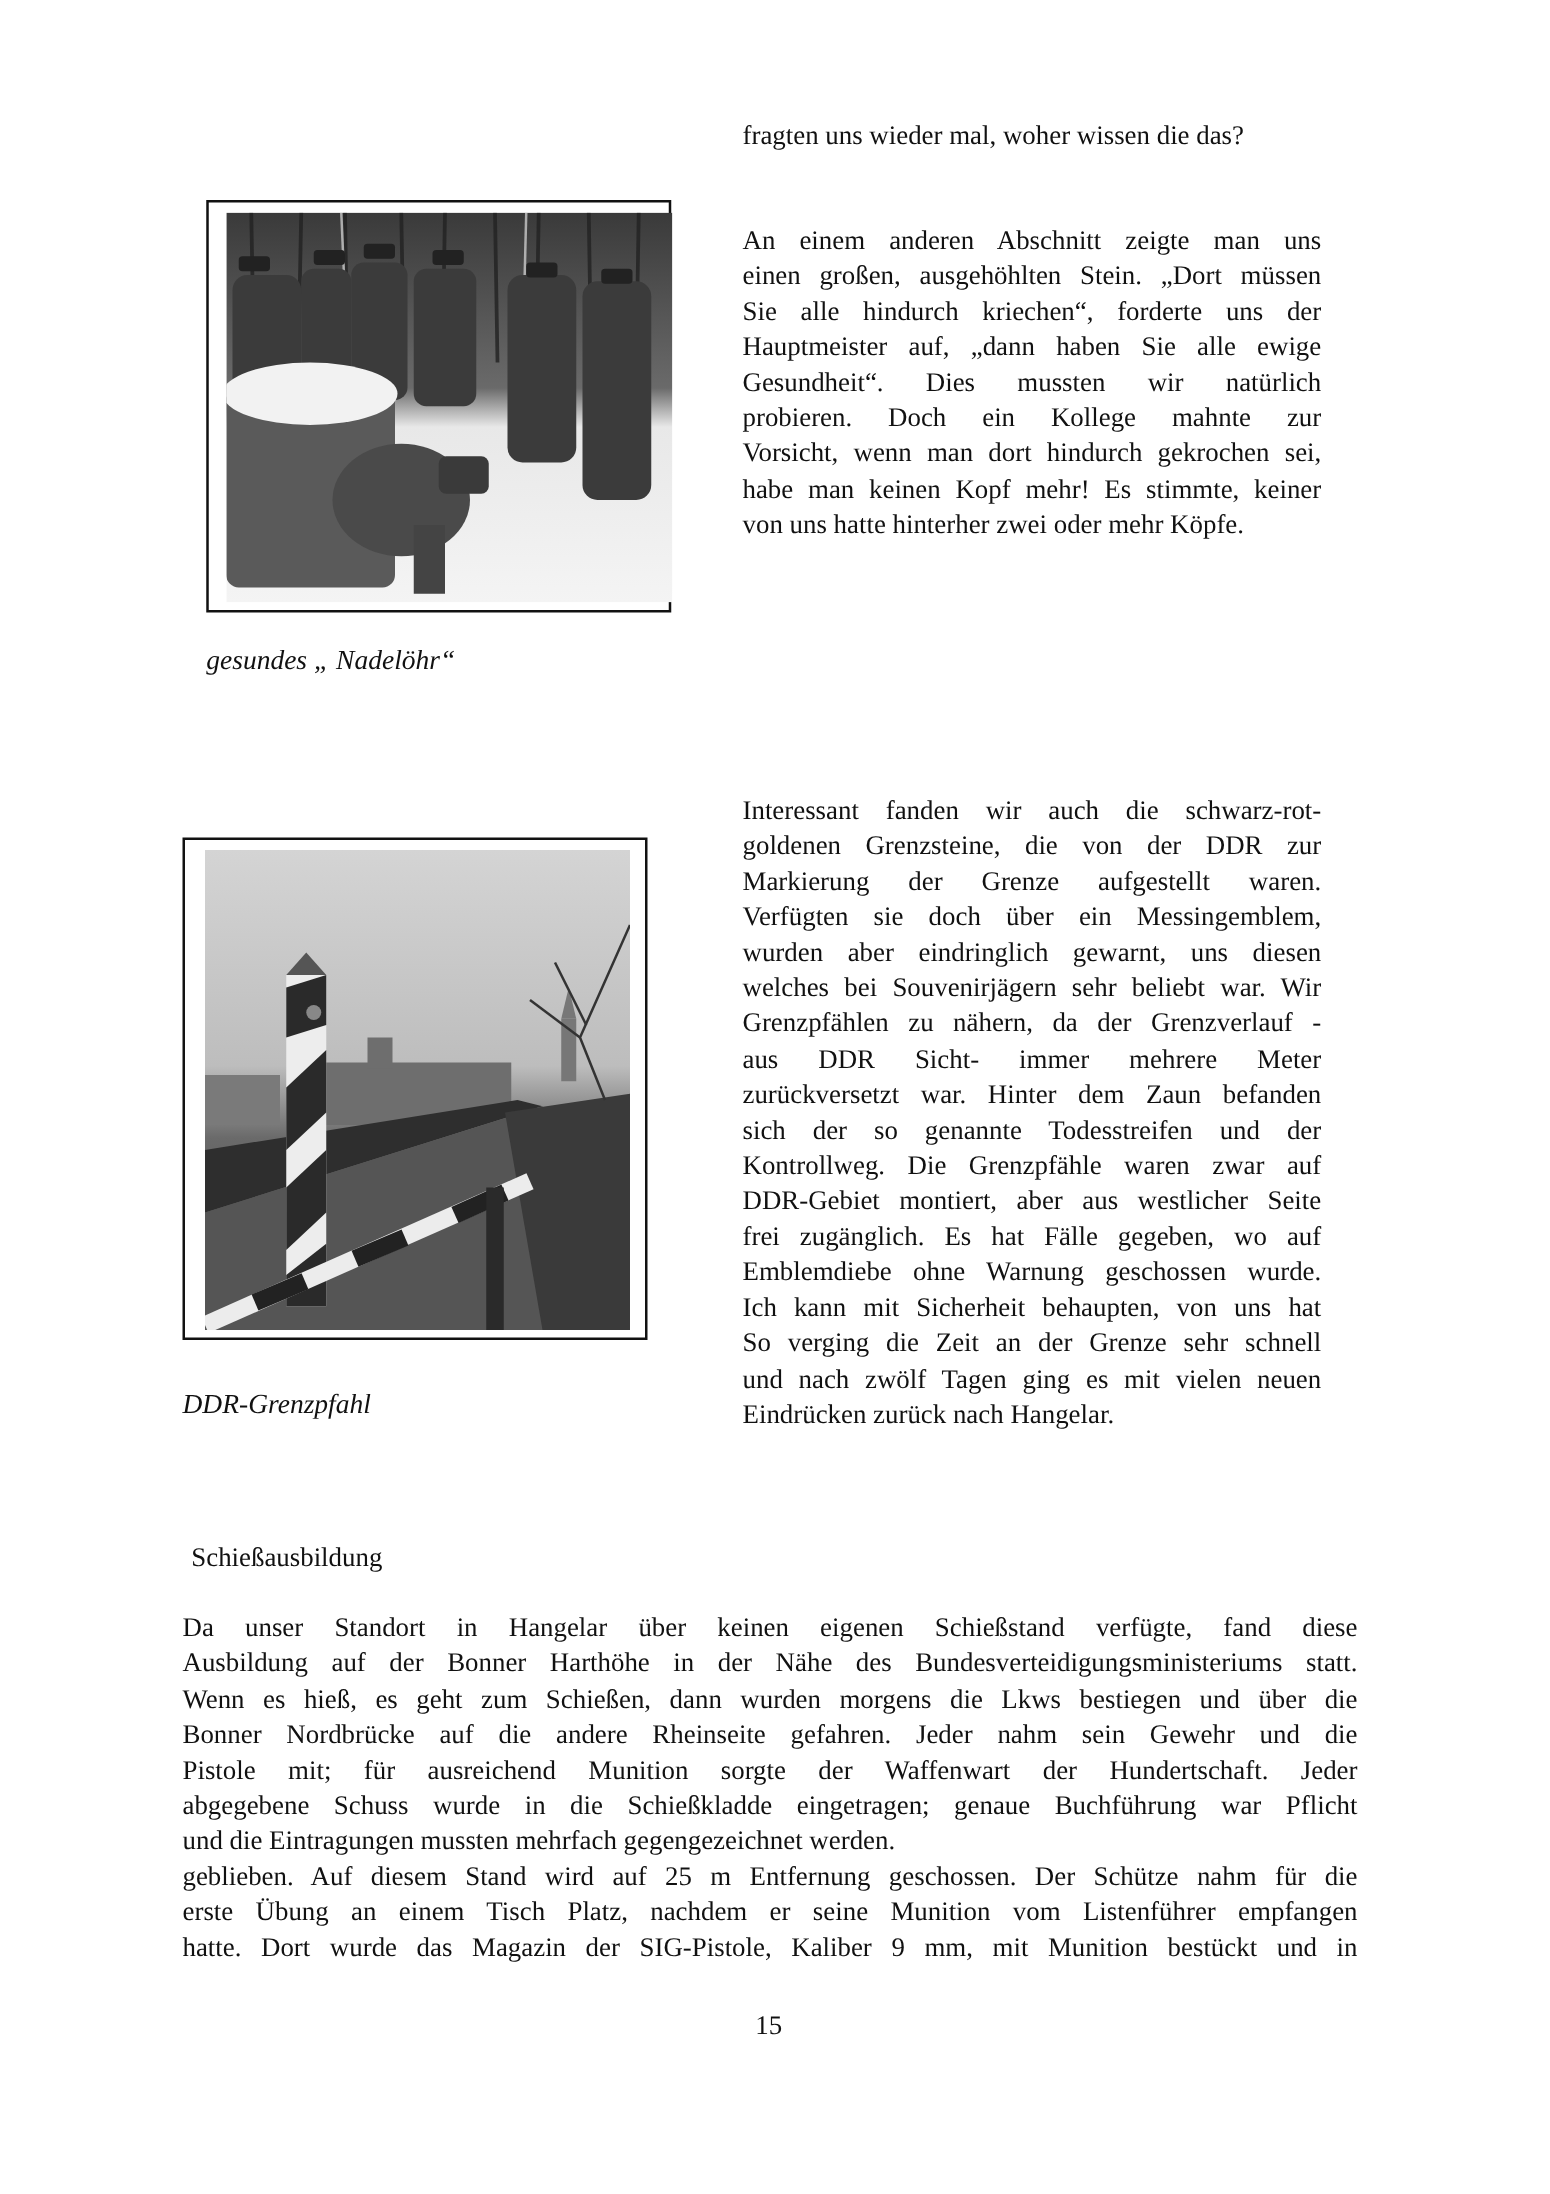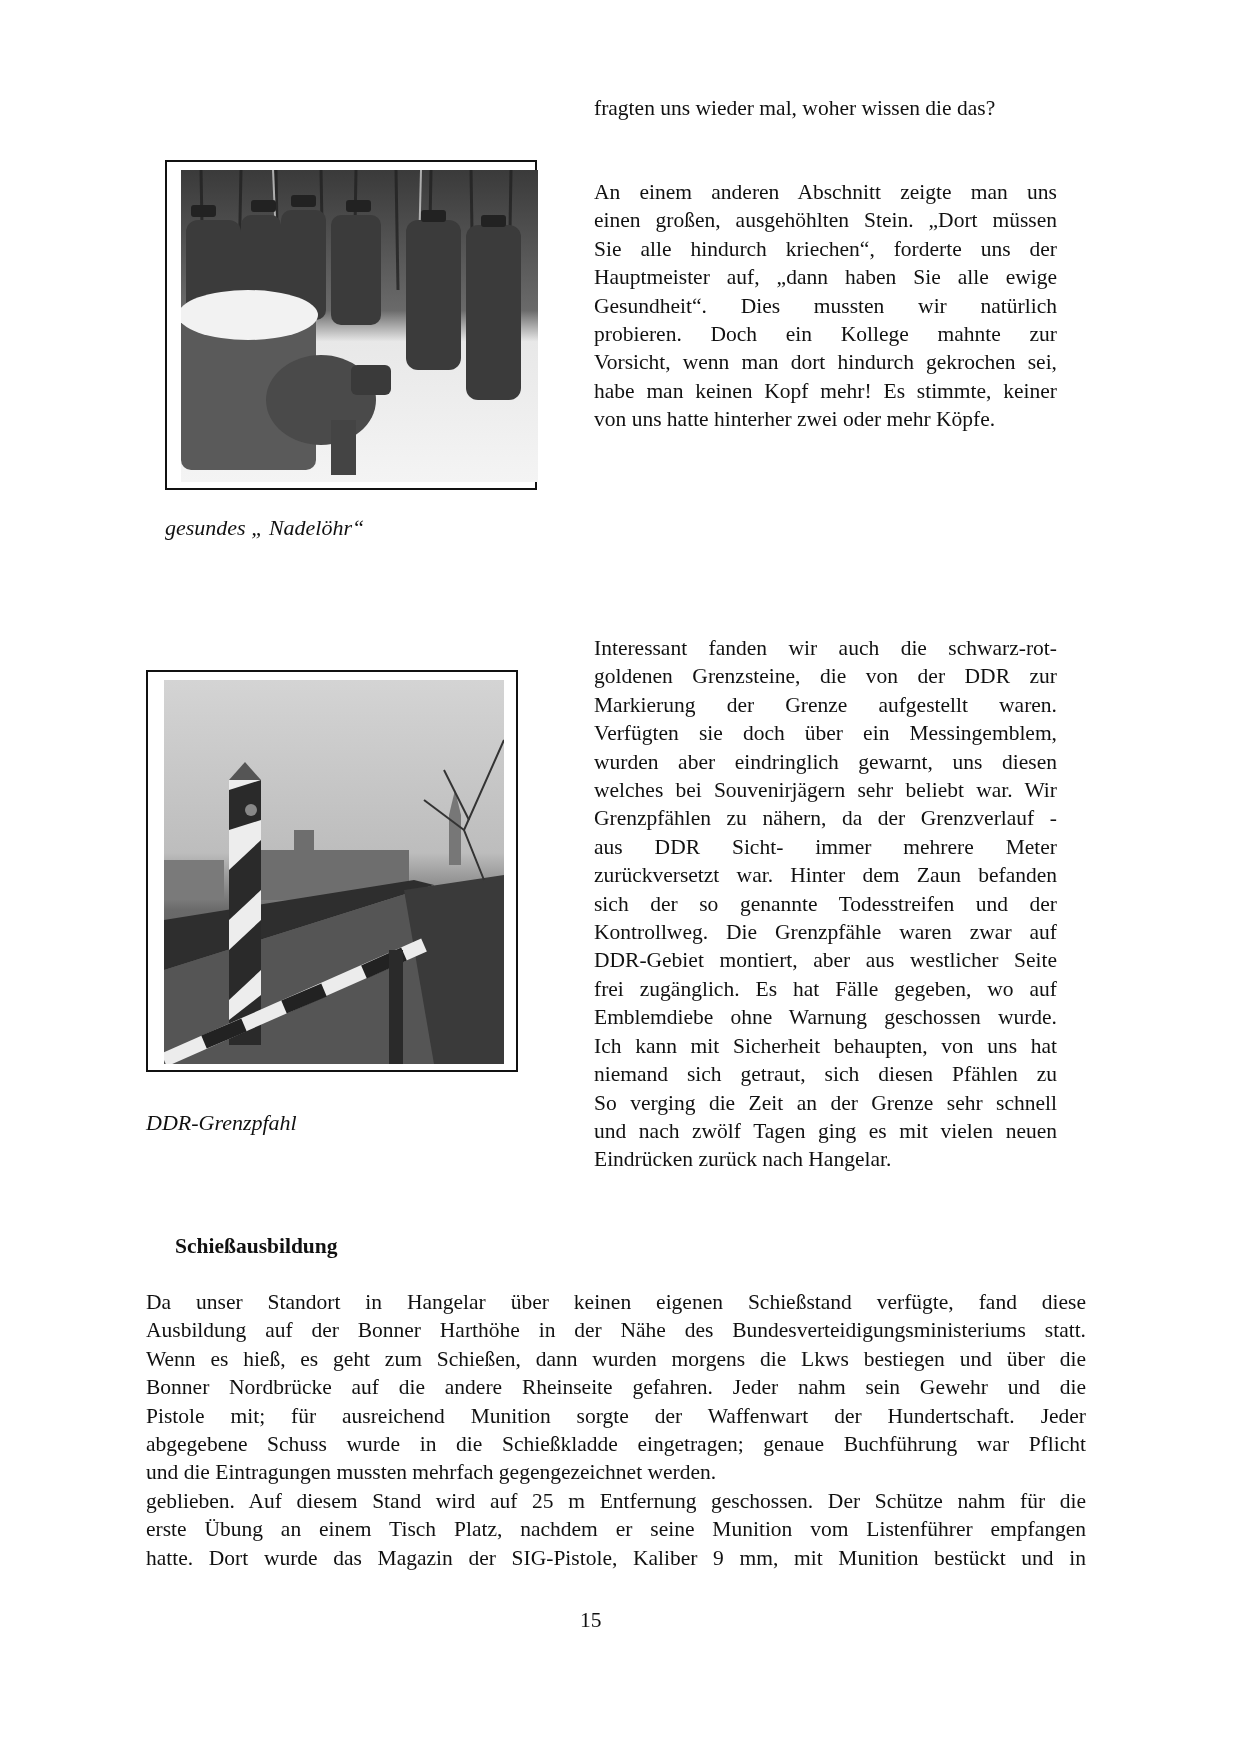--- a/index.html
+++ b/index.html
@@ -33,27 +33,27 @@
     overflow: hidden;
   }
   .caption {
     position: absolute;
     font-style: italic;
     font-size: 22px;
     text-align: left;
   }
   .heading {
     position: absolute;
-    font-weight: bold;
+    font-weight: normal;
     font-size: 21.5px;
-    margin-left: 22px;
   }
   .page-number {
     position: absolute;
     font-size: 21.5px;
+    text-align: center;
   }
 </style>
 </head>
 <body>
 
 <p class="text" style="left:594px; top:94px; width:490px;">
   <span class="line last">fragten uns wieder mal, woher wissen die das?</span>
 </p>
 
 <div class="photo-frame" style="left:165px; top:160px; width:372px; height:330px;">
@@ -186,21 +186,20 @@
   <span class="line">welches bei Souvenirjägern sehr beliebt war. Wir</span>
   <span class="line">Grenzpfählen zu nähern, da der Grenzverlauf -</span>
   <span class="line">aus DDR Sicht- immer mehrere Meter</span>
   <span class="line">zurückversetzt war. Hinter dem Zaun befanden</span>
   <span class="line">sich der so genannte Todesstreifen und der</span>
   <span class="line">Kontrollweg. Die Grenzpfähle waren zwar auf</span>
   <span class="line">DDR-Gebiet montiert, aber aus westlicher Seite</span>
   <span class="line">frei zugänglich. Es hat Fälle gegeben, wo auf</span>
   <span class="line">Emblemdiebe ohne Warnung geschossen wurde.</span>
   <span class="line">Ich kann mit Sicherheit behaupten, von uns hat</span>
-  <span class="line">niemand sich getraut, sich diesen Pfählen zu</span>
   <span class="line">So verging die Zeit an der Grenze sehr schnell</span>
   <span class="line">und nach zwölf Tagen ging es mit vielen neuen</span>
   <span class="line last">Eindrücken zurück nach Hangelar.</span>
 </div>
 
 <div class="heading" style="left:153px; top:1234px;">Schießausbildung</div>
 
 <div class="text" style="left:146px; top:1288px; width:940px;">
   <span class="line">Da unser Standort in Hangelar über keinen eigenen Schießstand verfügte, fand diese</span>
   <span class="line">Ausbildung auf der Bonner Harthöhe in der Nähe des Bundesverteidigungsministeriums statt.</span>

